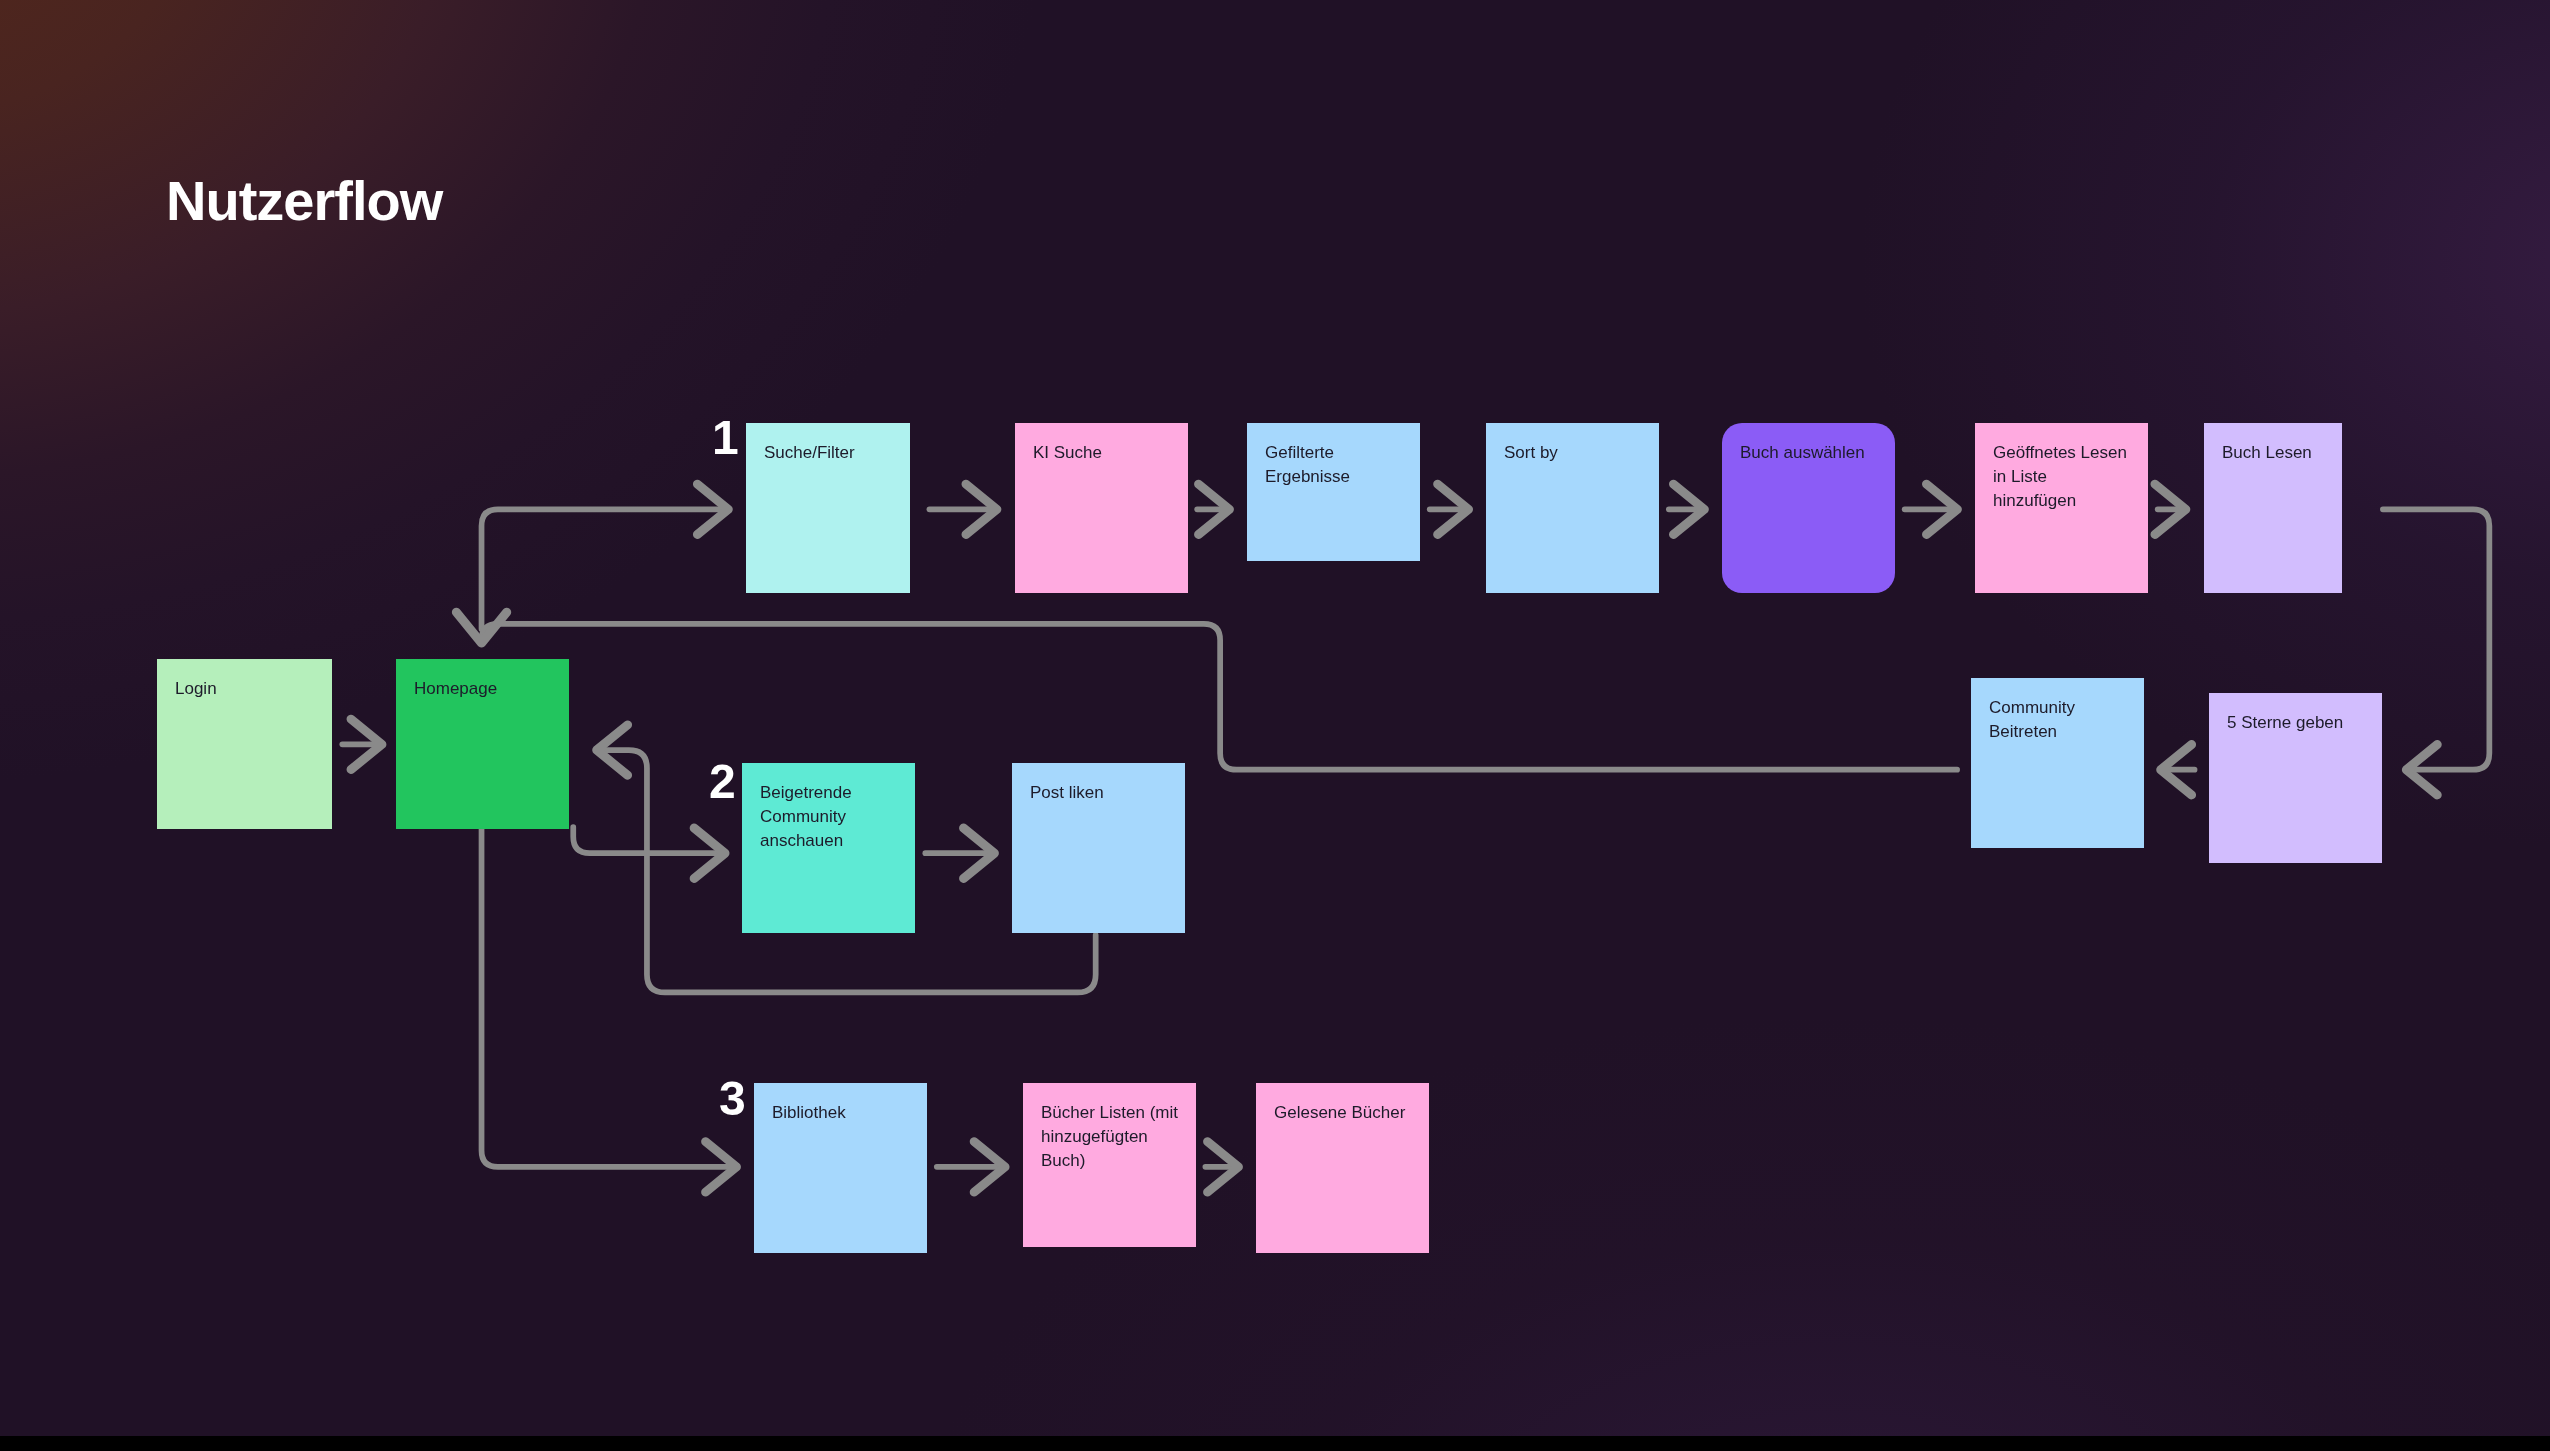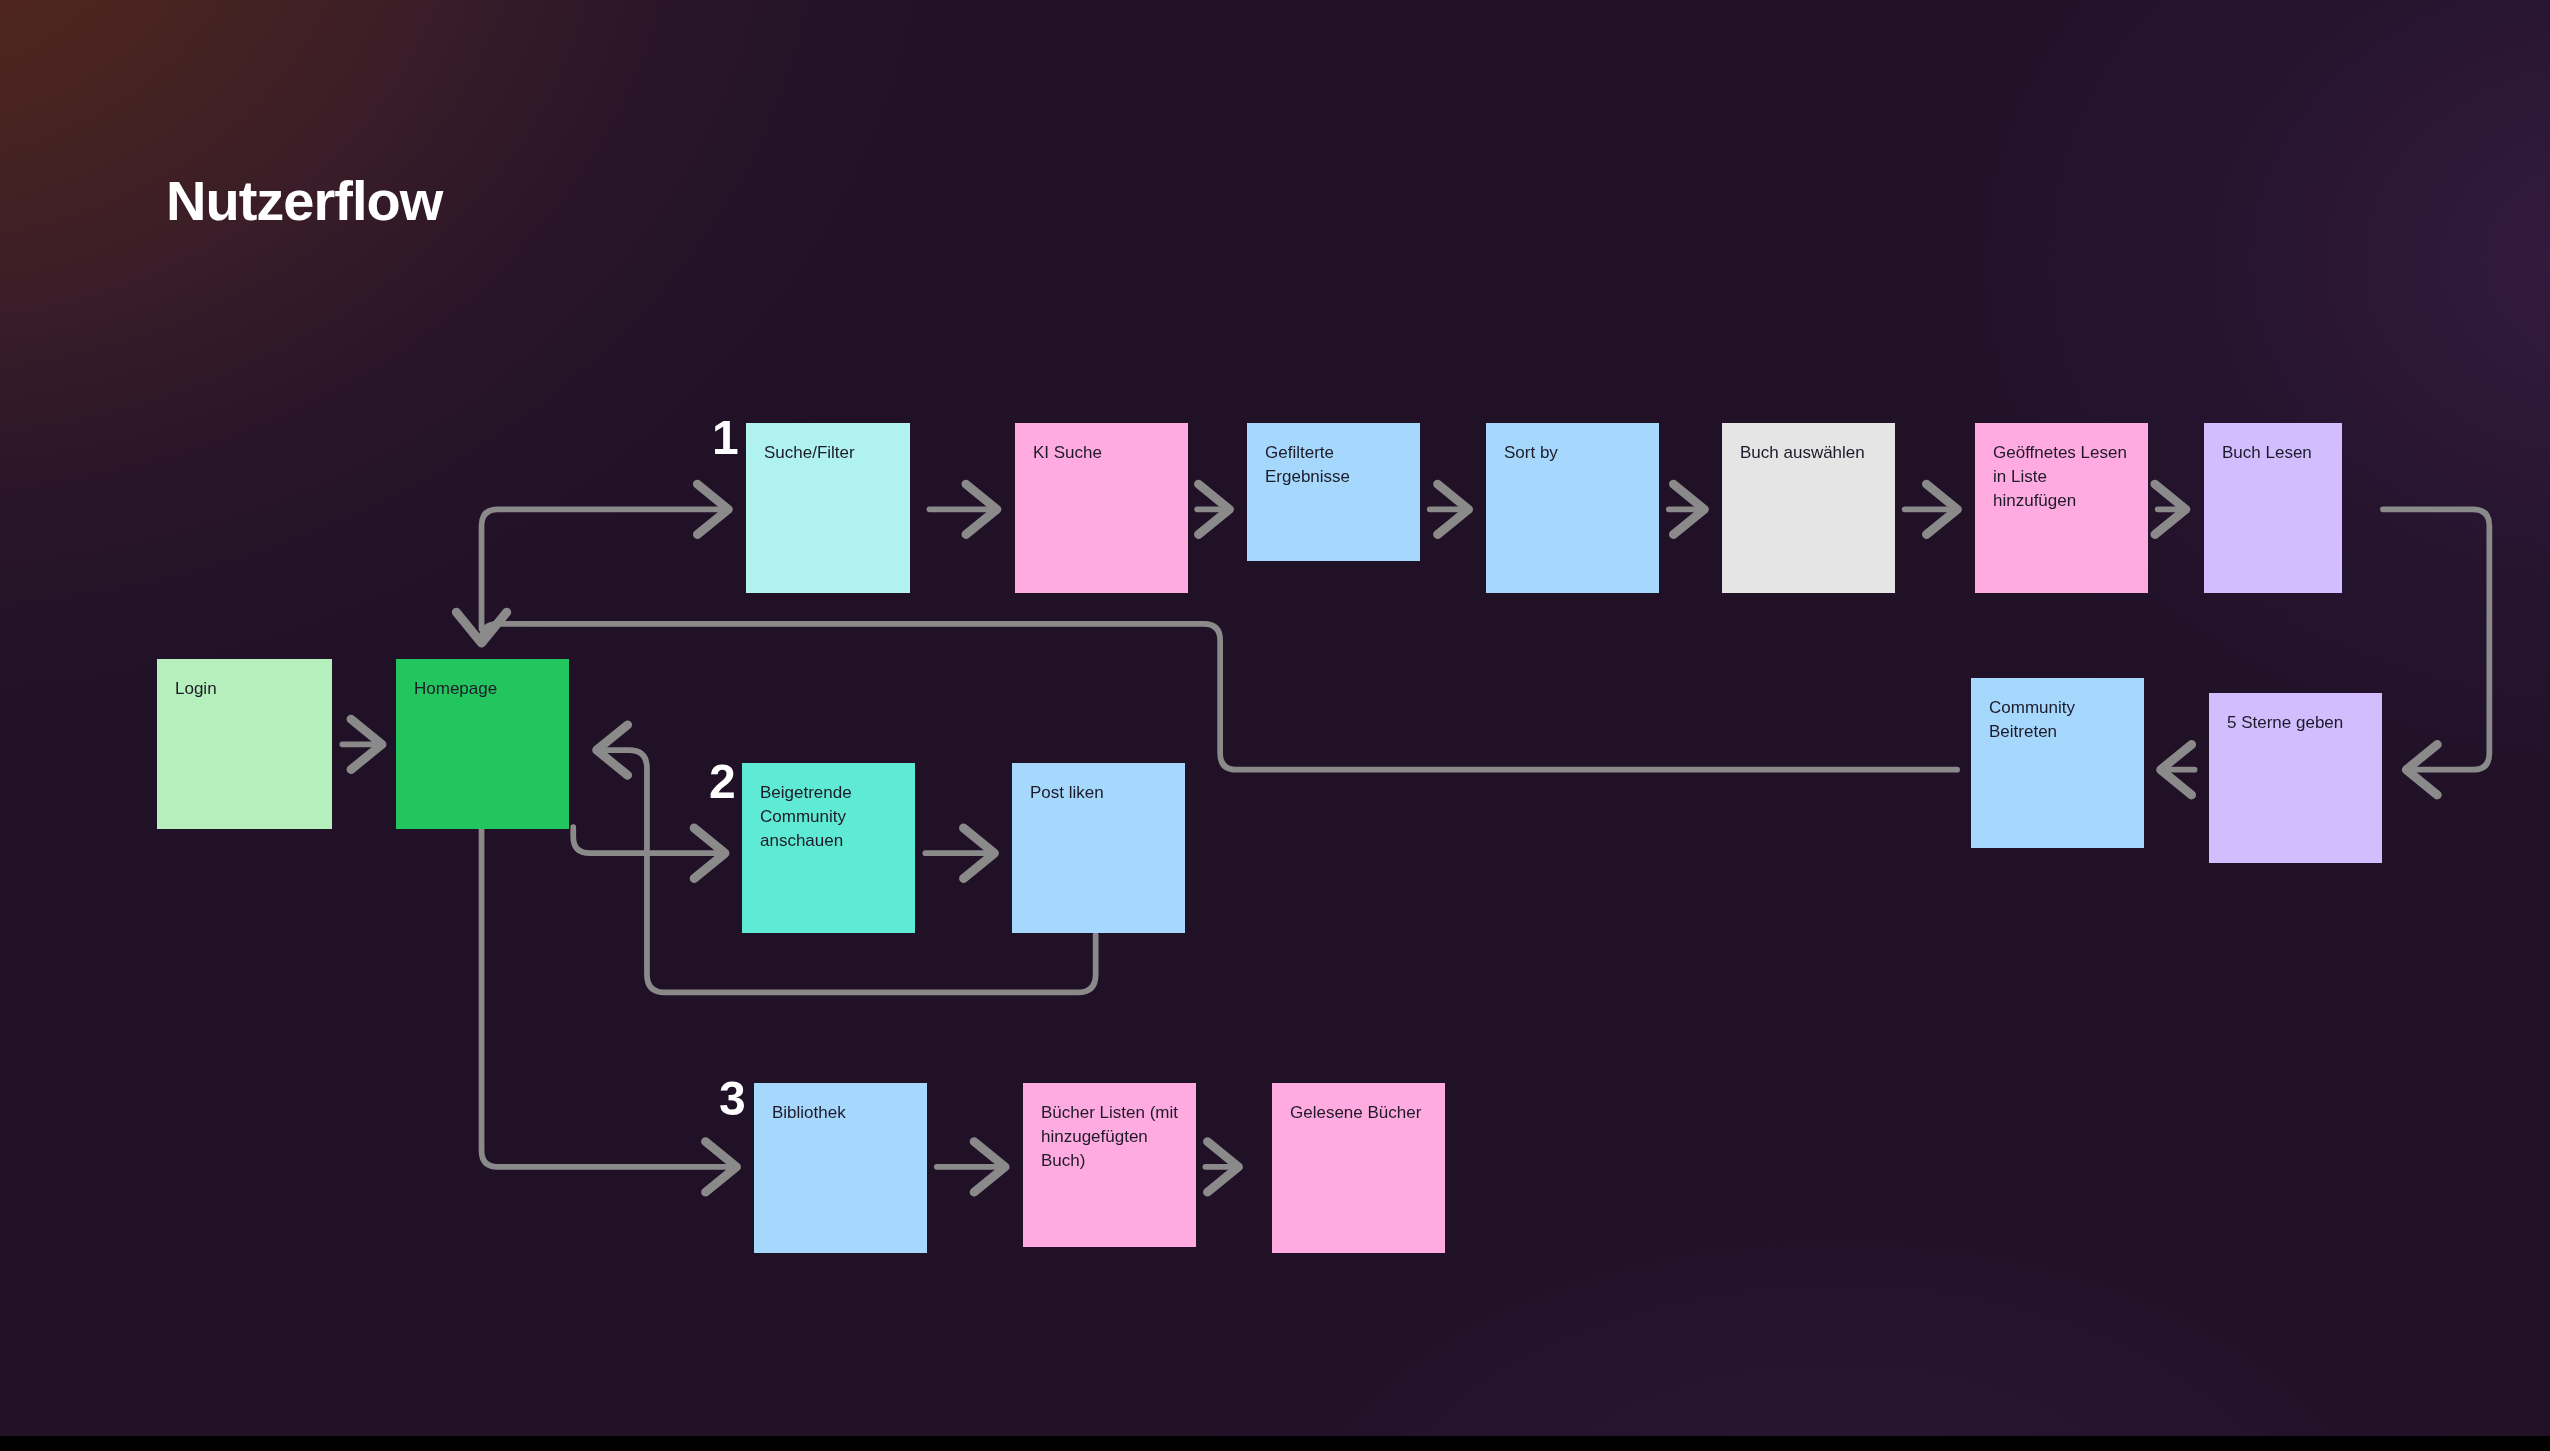--- a/index.html
+++ b/index.html
@@ -132,29 +132,29 @@
   <div class="step-num" style="left:709px; top:758px;">2</div>
   <div class="step-num" style="left:719px; top:1075px;">3</div>
 
   <div class="node" style="left:157px; top:659px; width:175px; height:170px; background:#b5efbb;">Login</div>
   <div class="node" style="left:396px; top:659px; width:173px; height:170px; background:#22c55e;">Homepage</div>
 
   <div class="node" style="left:746px; top:423px; width:164px; height:170px; background:#aff2ef;">Suche/Filter</div>
   <div class="node" style="left:1015px; top:423px; width:173px; height:170px; background:#ffaae0;">KI Suche</div>
   <div class="node" style="left:1247px; top:423px; width:173px; height:138px; background:#a6d8fd;">Gefilterte Ergebnisse</div>
   <div class="node" style="left:1486px; top:423px; width:173px; height:170px; background:#a6d8fd;">Sort by</div>
-  <div class="node" style="left:1722px; top:423px; width:173px; height:170px; background:#e5e5e5;">Buch auswählen</div>
+  <div class="node" style="left:1722px; top:423px; width:173px; height:170px; background:#8b5cf6;border-radius:20px;">Buch auswählen</div>
   <div class="node" style="left:1975px; top:423px; width:173px; height:170px; background:#ffaae0;">Geöffnetes Lesen in Liste hinzufügen</div>
   <div class="node" style="left:2204px; top:423px; width:138px; height:170px; background:#d2bdfe;">Buch Lesen</div>
 
   <div class="node" style="left:1971px; top:678px; width:173px; height:170px; background:#a6d8fd;">Community Beitreten</div>
   <div class="node" style="left:2209px; top:693px; width:173px; height:170px; background:#d2bdfe;">5 Sterne geben</div>
 
   <div class="node" style="left:742px; top:763px; width:173px; height:170px; background:#5eead4;">Beigetrende Community anschauen</div>
   <div class="node" style="left:1012px; top:763px; width:173px; height:170px; background:#a6d8fd;">Post liken</div>
 
   <div class="node" style="left:754px; top:1083px; width:173px; height:170px; background:#a6d8fd;">Bibliothek</div>
   <div class="node" style="left:1023px; top:1083px; width:173px; height:164px; background:#ffaae0;">Bücher Listen (mit hinzugefügten Buch)</div>
-  <div class="node" style="left:1256px; top:1083px; width:173px; height:170px; background:#ffaae0;margin-left:16px;">Gelesene Bücher</div>
+  <div class="node" style="left:1256px; top:1083px; width:173px; height:170px; background:#ffaae0;">Gelesene Bücher</div>
 
   <div id="bg-bottom-bar"></div>
 </div>
 
 
 </body></html>

